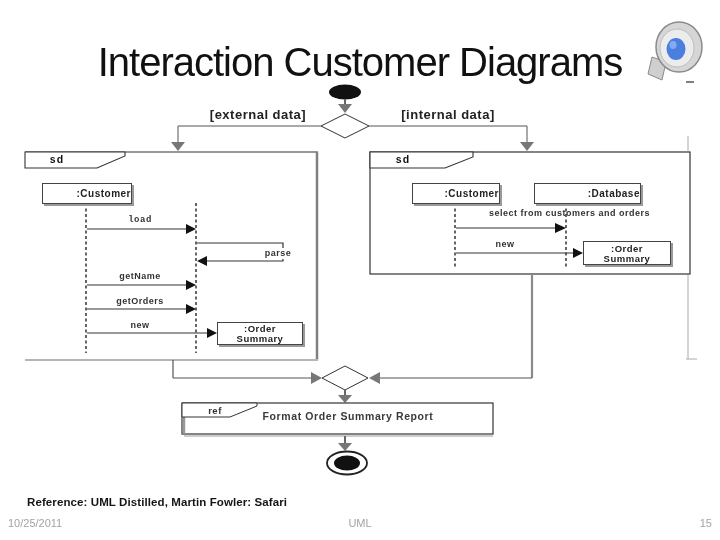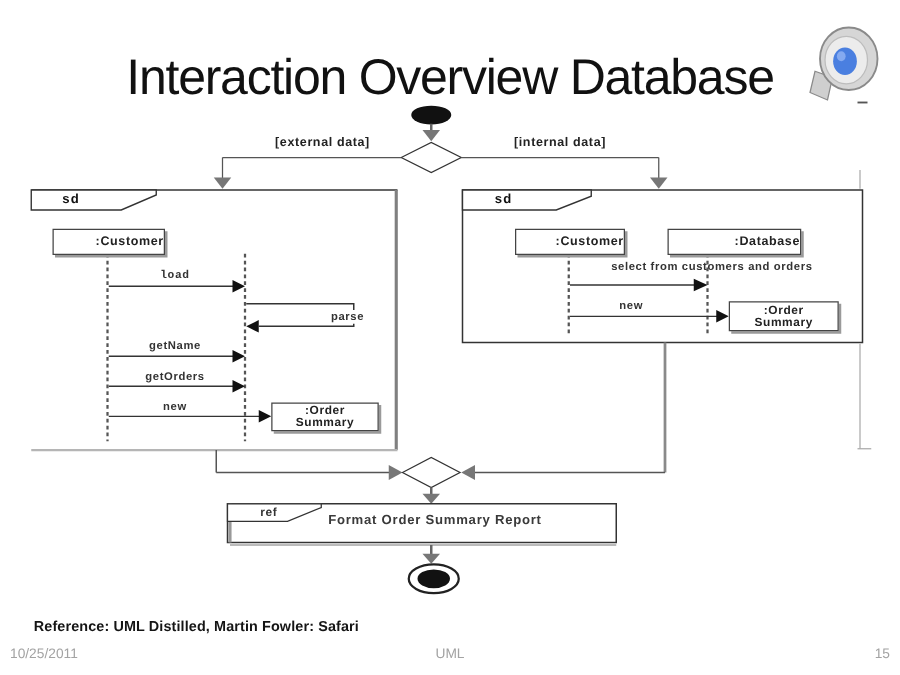--- a/index.html
+++ b/index.html
@@ -10,40 +10,40 @@
   .abs{position:absolute;}
   .title{
     left:70px;top:40px;width:580px;text-align:center;
     font-size:40px;letter-spacing:-1px;color:#111;font-weight:400;white-space:nowrap;
   }
   svg.layer{position:absolute;left:0;top:0;width:720px;height:540px;}
   .lbl{
     position:absolute;font-size:9px;font-weight:bold;color:#333;
     letter-spacing:0.5px;text-align:center;white-space:nowrap;line-height:11px;
   }
-  .guard{font-size:10px;color:#222;}
+  .guard{font-size:13px;color:#222;}
   .tab-lbl{font-size:10.5px;color:#111;letter-spacing:1px;text-align:center;}
   .obox{
     position:absolute;background:#fff;border:1px solid #444;
     box-shadow:2px 2px 0 #9a9a9a;display:flex;align-items:center;justify-content:flex-end;
     font-size:10px;font-weight:bold;letter-spacing:0.5px;color:#222;
   }
   .obox2{flex-direction:column;font-size:9.5px;line-height:10px;}
   .refText{font-size:10.5px;color:#3a3a3a;letter-spacing:0.6px;}
   .reference{
     left:27px;top:496px;font-size:11.5px;font-weight:bold;color:#151515;letter-spacing:0.1px;
   }
   .foot{font-size:11px;color:#a3a3a3;}
 </style>
 </head>
 <body>
 
 <div class="slide">
 
-  <div class="abs title">Interaction Overview Database</div>
+  <div class="abs title">Interaction Customer Diagrams</div>
 
   <svg class="layer" viewBox="0 0 720 540">
 
     <g>
       <path d="M652,57 L666,62 L662,80 L648,74 Z" fill="#cfcfcf" stroke="#8a8a8a" stroke-width="1"></path>
       <ellipse cx="679" cy="47" rx="23" ry="25" fill="#d6d6d6" stroke="#8a8a8a" stroke-width="1.5"></ellipse>
       <ellipse cx="677" cy="48" rx="17" ry="19" fill="#ececec" stroke="#bdbdbd" stroke-width="1"></ellipse>
       <ellipse cx="676" cy="49" rx="9.5" ry="11" fill="#4a7fe0"></ellipse>
       <ellipse cx="673" cy="45" rx="3.5" ry="4" fill="#85aaf0"></ellipse>
       <line x1="686" y1="82" x2="694" y2="82" stroke="#555" stroke-width="1.5"></line>

